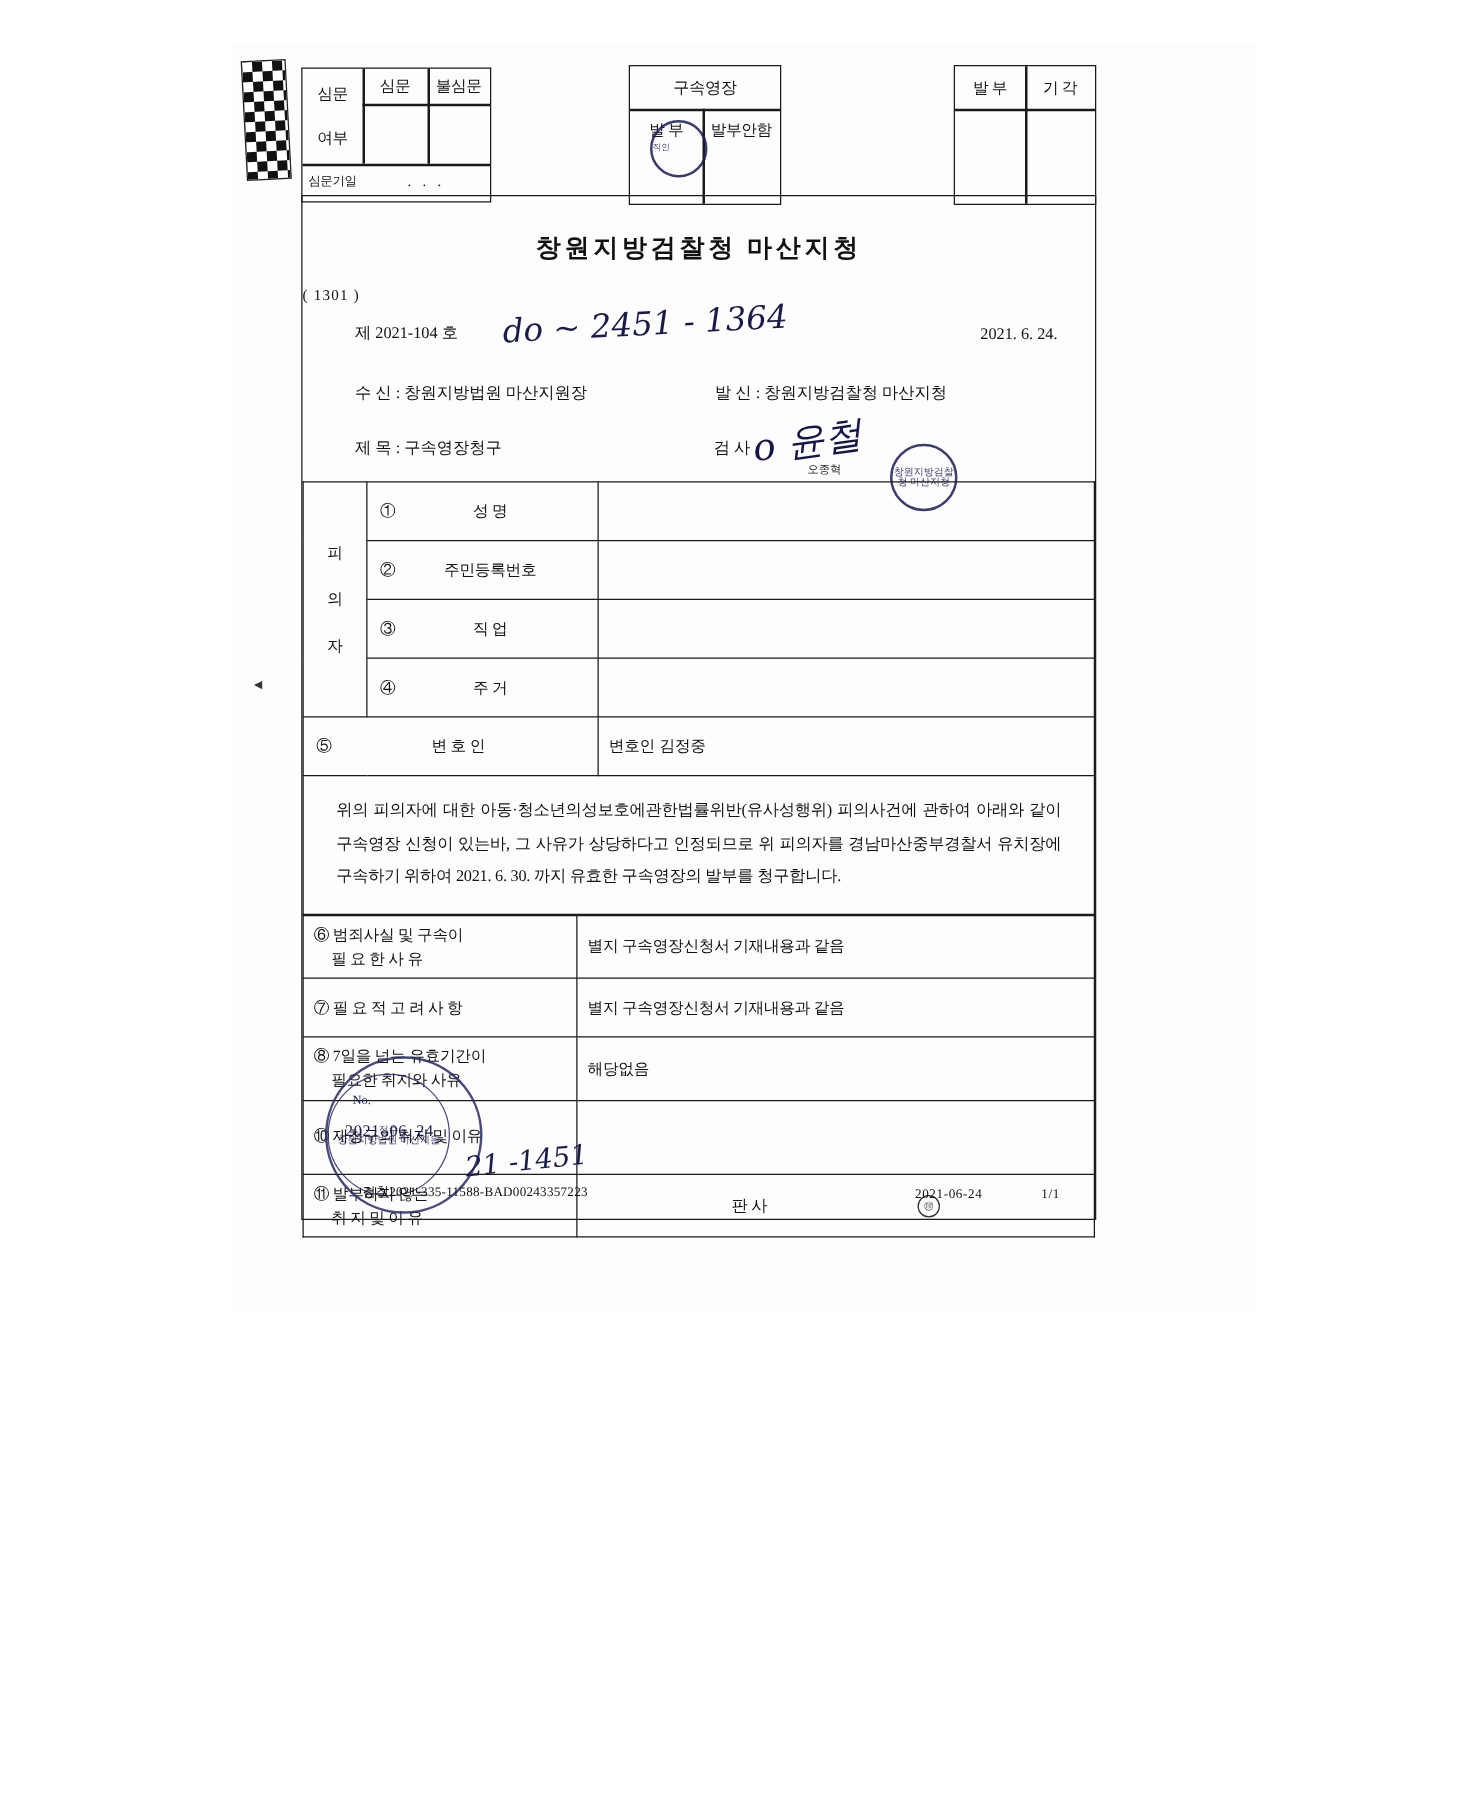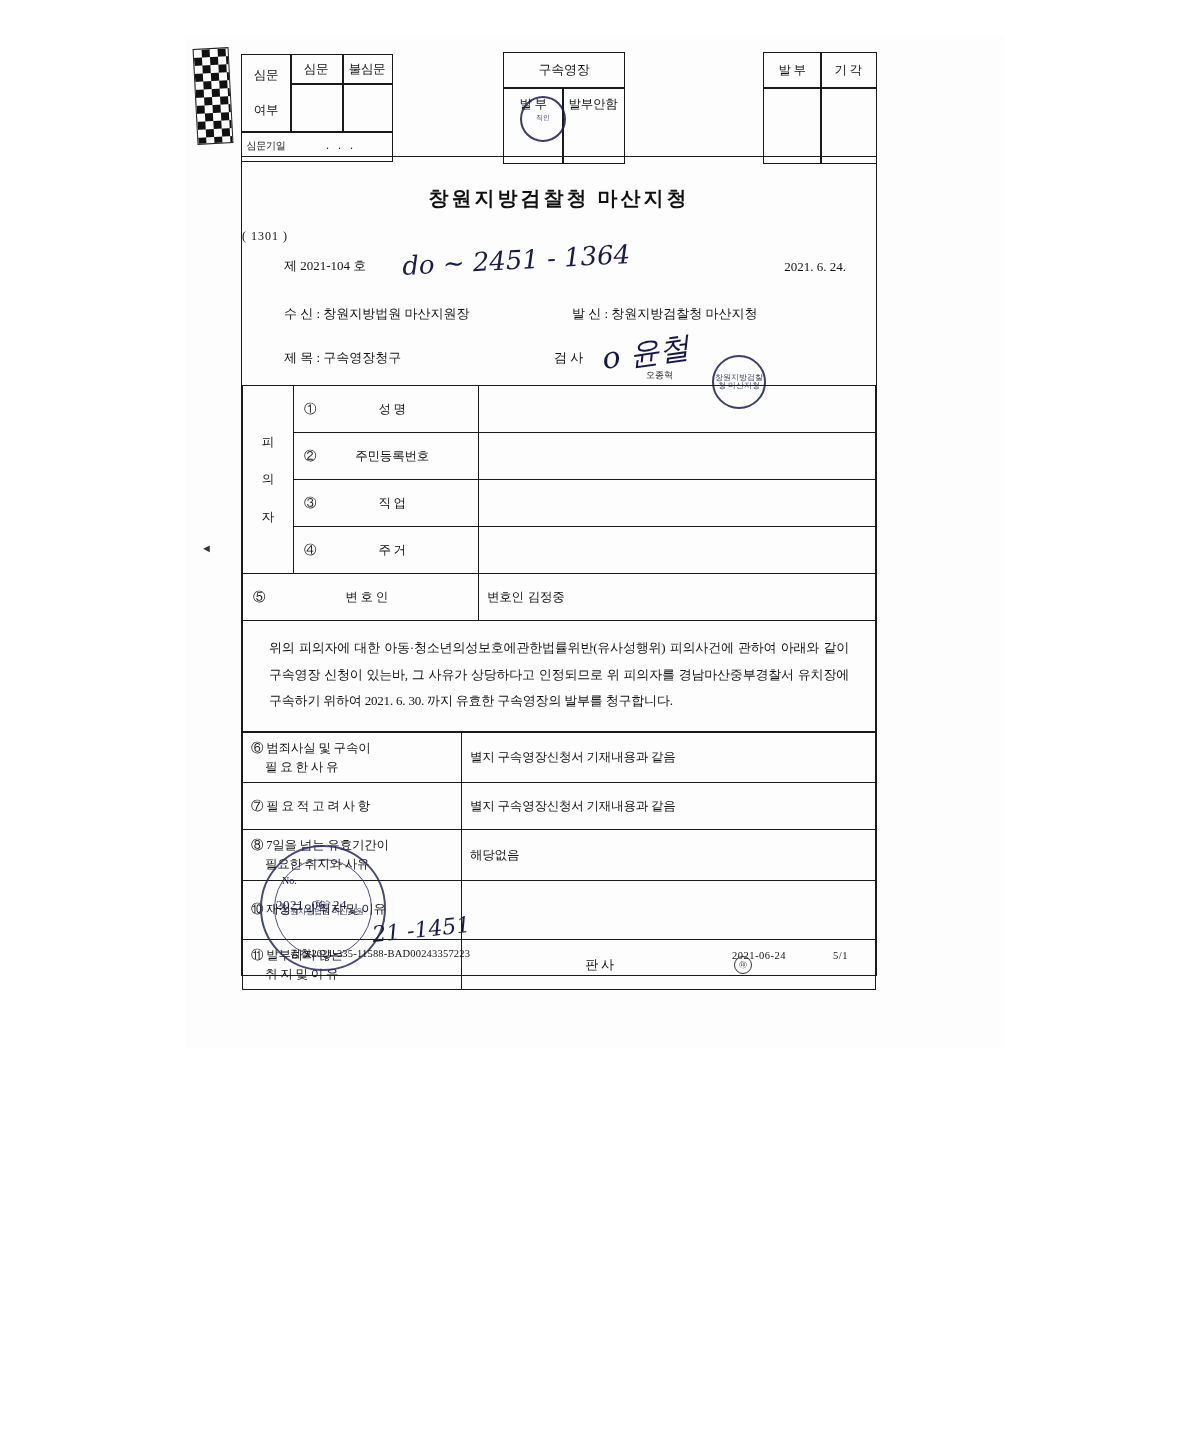--- a/index.html
+++ b/index.html
@@ -95,21 +95,21 @@
     font-size: 12px;
     letter-spacing: 1px;
   }
 
   .meta-line { position: absolute; font-size: 13px; letter-spacing: 0px; }
   #meta-number { left: 42px; top: 100px; }
   #meta-date   { right: 30px; top: 102px; }
   #meta-to     { left: 42px; top: 148px; }
   #meta-from   { left: 330px; top: 148px; }
   #meta-subject{ left: 42px; top: 192px; }
-  #meta-prosecutor { left: 312px; top: 192px; }
+  #meta-prosecutor { left: 329px; top: 192px; }
 
   
   .hand {
     position: absolute;
     font-family: "DejaVu Serif", serif;
     font-style: italic;
     color: #1b1b4b;
     white-space: nowrap;
   }
   #hand-docnum { left: 160px; top: 88px; font-size: 26px; transform: rotate(-3deg); }
@@ -118,21 +118,21 @@
   #hand-bottomnum { left: 130px; top: 760px; font-size: 22px; transform: rotate(-6deg); }
 
   
   .stamp-circle {
     position: absolute;
     border: 2.5px solid #1b1b55;
     border-radius: 50%;
     color: #1b1b55;
     display: flex;
     align-items: center;
-    justify-content: center;
+    justify-content: flex-start;
     text-align: center;
     font-size: 9px;
     line-height: 1.05;
     opacity: 0.85;
   }
   #stamp-red { left: 470px; top: 198px; width: 50px; height: 50px; font-size: 8px; }
   #stamp-mid-top { left: 335px; top: 60px; width: 42px; height: 42px; font-size: 7px; border-width:2px;}
   #stamp-receipt {
     left: 18px; top: 688px; width: 122px; height: 122px;
     border: 2px solid #2a2a66; font-size: 8px;
@@ -415,18 +415,18 @@
     </div>
     <div id="stamp-receipt-date">2021 .06. 24</div>
     <div class="hand" id="hand-bottomnum">
       <span>21</span>
       <span>-1451</span>
     </div>
 
     <div id="footer-left">검찰2021-335-11588-BAD00243357223</div>
     <div id="footer-right">
       <span>2021-06-24</span>
-      <span id="footer-page">5/1</span>
+      <span id="footer-page">1/1</span>
     </div>
   </div>
 
   <div id="left-arrow">◄</div>
 </div>
 
 </body></html>

